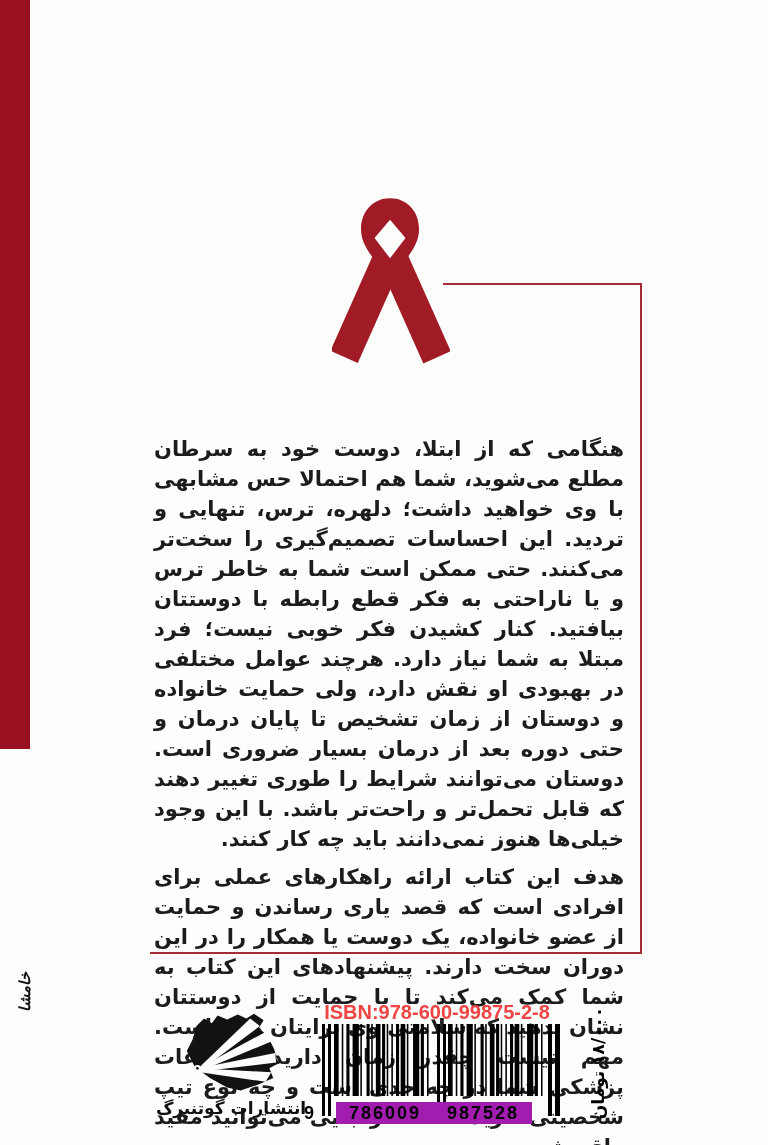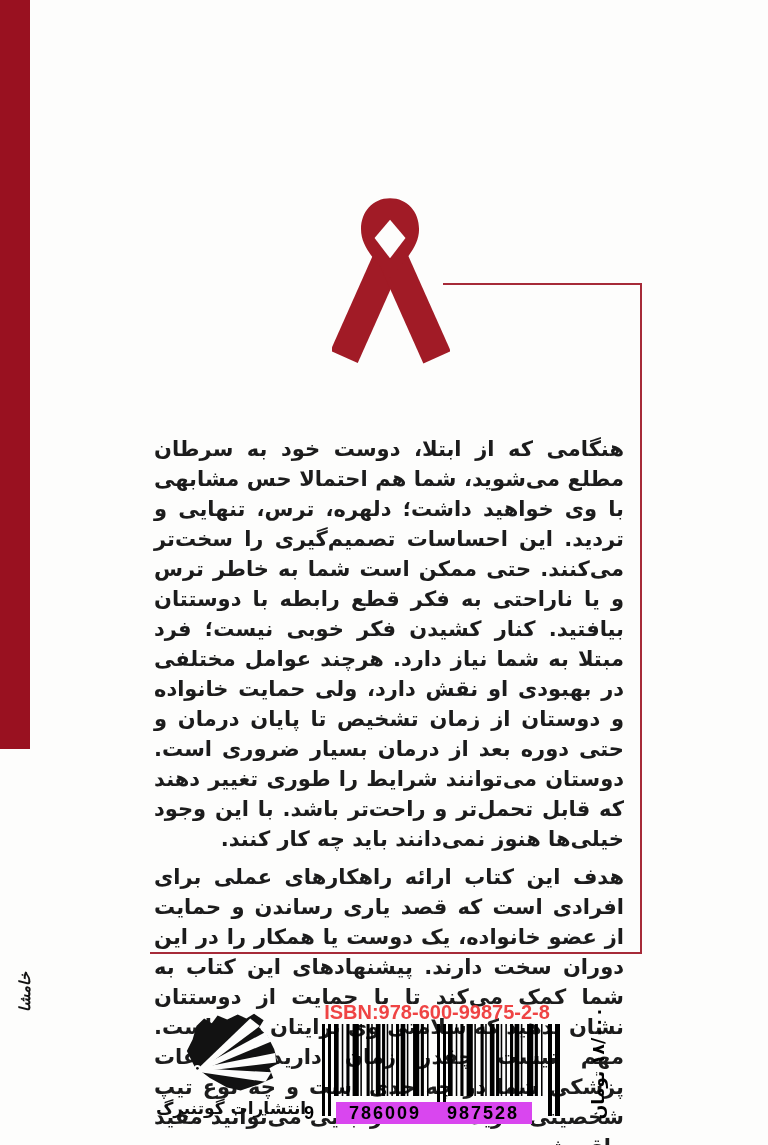--- a/index.html
+++ b/index.html
@@ -37,21 +37,21 @@
   .blurb p{margin:8px;}
   
   .logo{left:183px;top:1010px;width:96px;height:86px;}
   .publisher{left:153px;top:1098px;width:156px;text-align:center;
     direction:rtl;font-weight:bold;font-size:17px;color:#111;}
   .isbn-label{left:313px;top:1001px;width:248px;text-align:center;
     font-family:"Liberation Sans",sans-serif;font-weight:bold;font-size:20px;color:#ef4444;}
   .barcode-wrap{left:318px;top:1024px;width:248px;height:96px;}
   .barcode-wrap svg{position:absolute;left:0;top:0;overflow:visible;}
   .bc-digit{position:absolute;font-family:"Liberation Sans",sans-serif;
-    font-weight:bold;font-size:18px;color:#000;background:#d946ef;
+    font-weight:bold;font-size:18px;color:#000;background:#a21caf;
     text-align:center;letter-spacing:2px;height:22px;line-height:22px;}
   .bc-lead{left:-16px;bottom:-4px;width:14px;letter-spacing:0;background:transparent;}
   .bc-g1{left:18px;bottom:-4px;width:98px;}
   .bc-g2{left:116px;bottom:-4px;width:98px;margin-top:21px;}
   .price{
     left:533px;top:1052px;width:130px;height:22px;
     transform:rotate(-90deg);
     direction:rtl;text-align:center;
     font-weight:bold;font-size:17px;line-height:22px;color:#000;
   }

